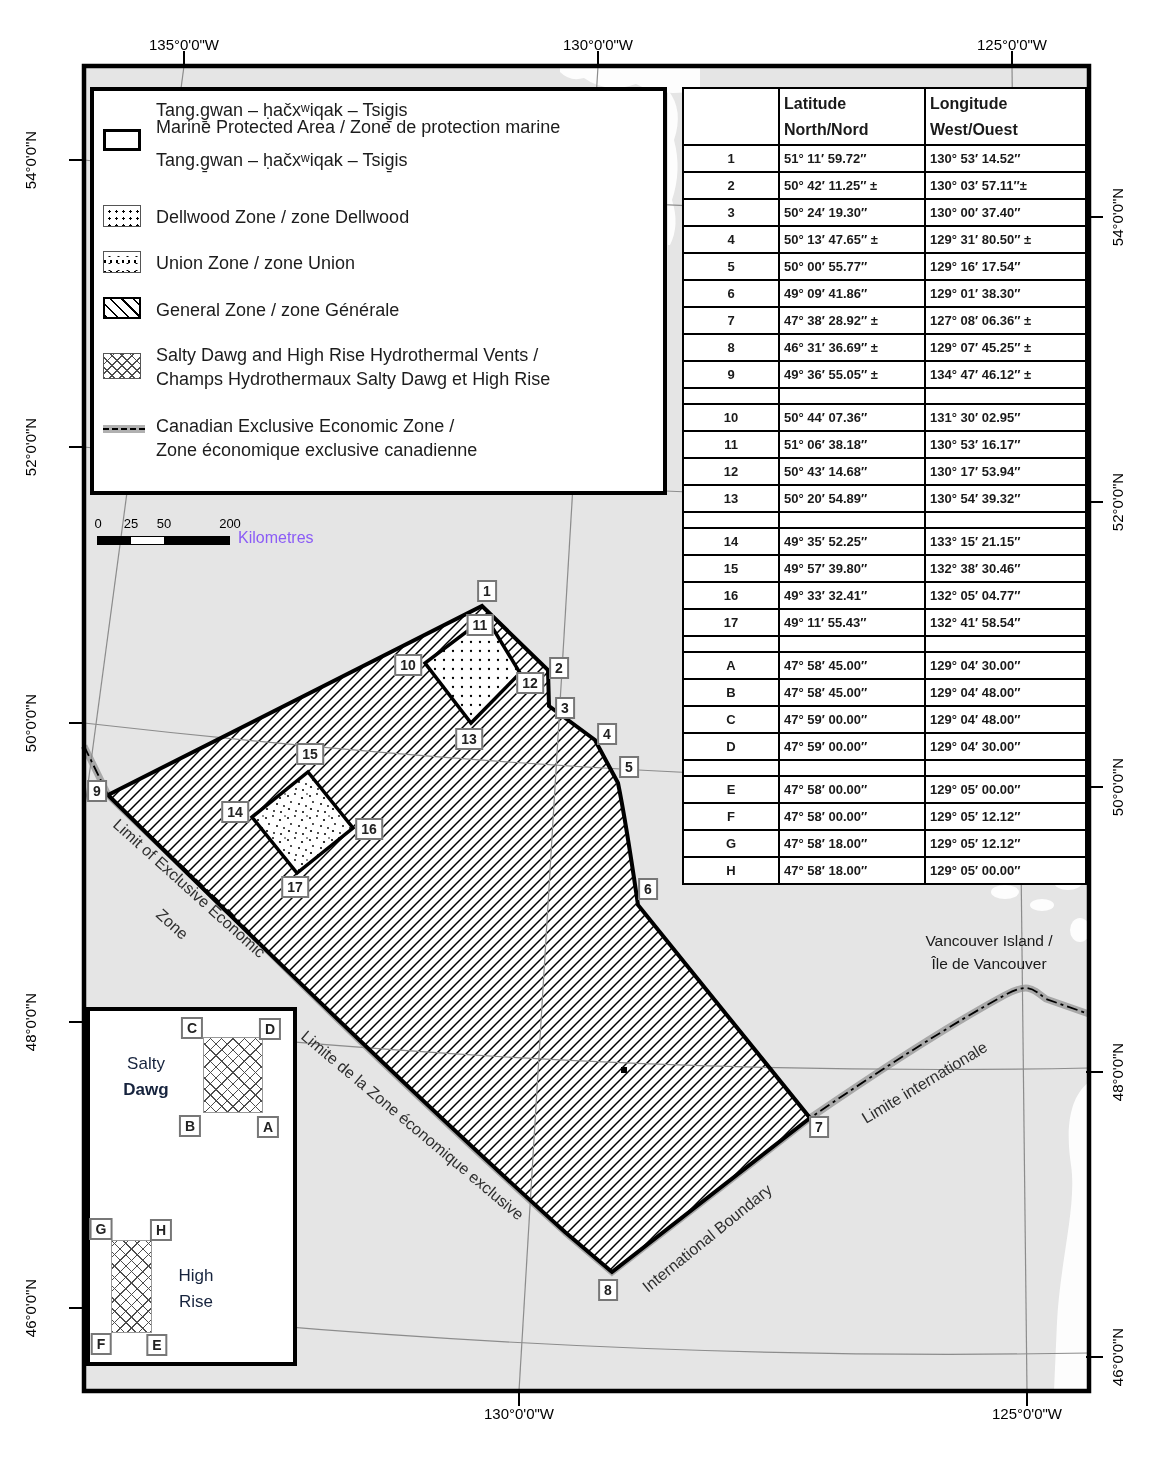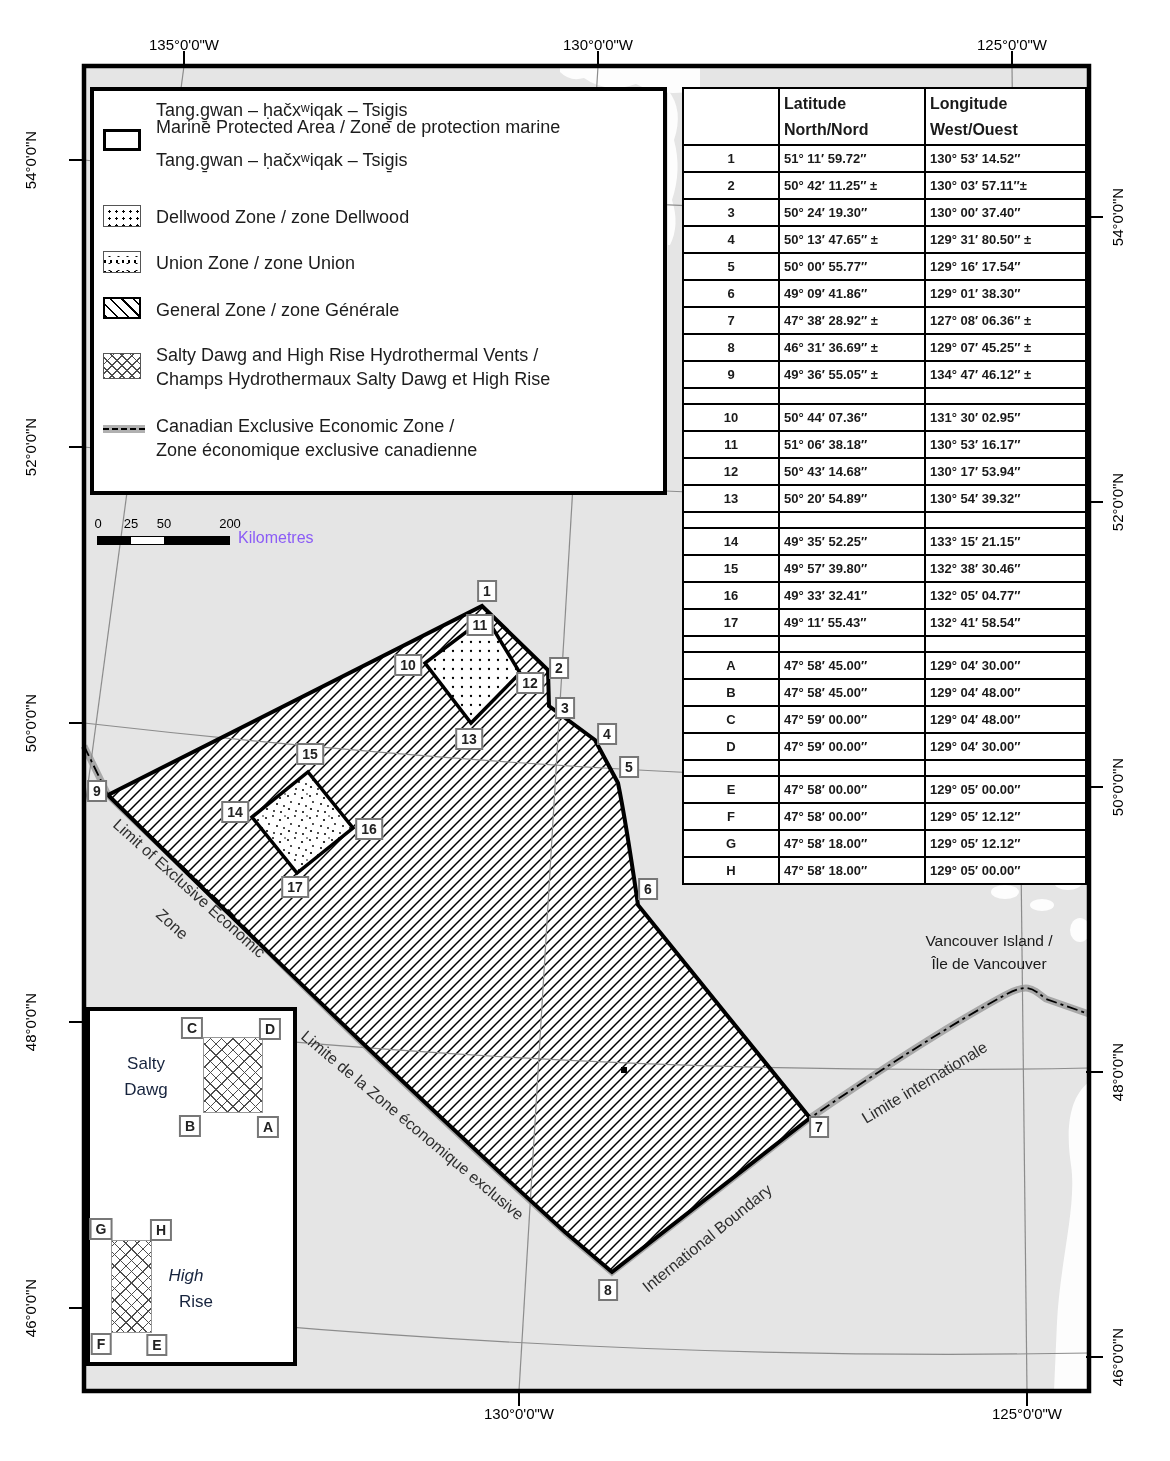--- a/index.html
+++ b/index.html
@@ -331,23 +331,23 @@
           <td class="cid">H</td>
           <td>47° 58′ 18.00″</td>
           <td>129° 05′ 00.00″</td>
         </tr>
       </tbody>
   </table>
 
   <div id="inset">
     <div class="xrect" style="left:113px;top:26px;width:60px;height:76px;"></div>
     <div class="inset-name" style="left:56px;top:53px;">Salty</div>
-    <div class="inset-name" style="left:56px;top:79px;">Dawg</div>
+    <div class="inset-name" style="left:56px;top:79px;font-weight:bold;">Dawg</div>
     <div class="xrect" style="left:21px;top:229px;width:41px;height:93px;"></div>
-    <div class="inset-name" style="left:96px;top:265px;font-style:italic;">High</div>
+    <div class="inset-name" style="left:106px;top:265px;">High</div>
     <div class="inset-name" style="left:106px;top:291px;">Rise</div>
   </div>
 
 <div class="ax" style="left: 184px; top: 44px;">135°0'0"W</div>
     <div class="tick" style="left: 183px; top: 51px; width: 2px; height: 15px;"></div>
     <div class="ax" style="left: 598px; top: 44px;">130°0'0"W</div>
     <div class="tick" style="left: 597px; top: 51px; width: 2px; height: 15px;"></div>
     <div class="ax" style="left: 1012px; top: 44px;">125°0'0"W</div>
     <div class="tick" style="left: 1011px; top: 51px; width: 2px; height: 15px;"></div>
     <div class="ax" style="left: 519px; top: 1413px;">130°0'0"W</div>

